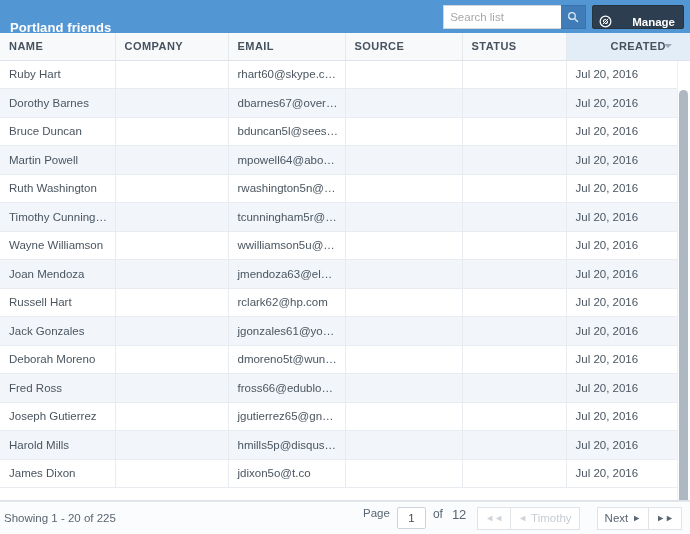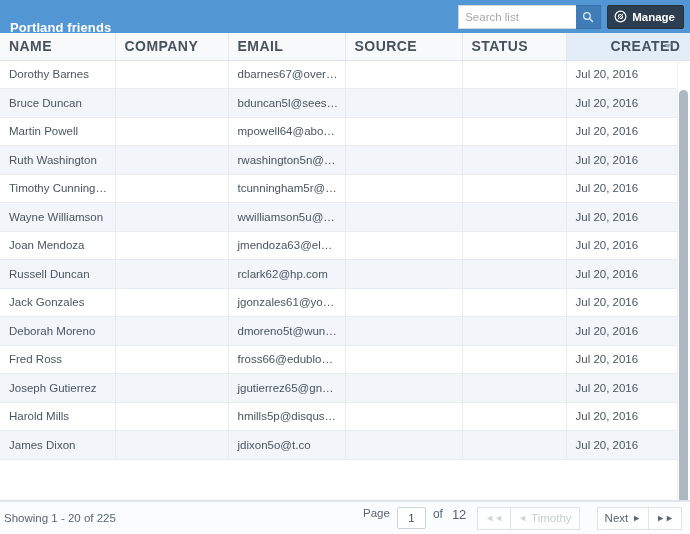--- a/index.html
+++ b/index.html
@@ -66,22 +66,22 @@
     cursor: pointer;
   }
   .manage-btn {
     height: 24px;
     background: #2c3e50;
     border: 1px solid #26343f;
     border-radius: 2px;
     color: #fff;
     font-size: 11.5px;
     font-weight: bold;
-    display: flex; align-items: center;
-    gap: 5px;
+    display: flex; align-items: flex-end;
+    gap: 20px;
     padding: 0 8px 0 6px;
     cursor: pointer;
     white-space: nowrap;
   }
 
   
   .table-wrap {
     flex: 1 1 auto;
     position: relative;
     overflow: hidden;
@@ -90,21 +90,21 @@
   table.grid {
     width: 690px;
     border-collapse: collapse;
     table-layout: fixed;
   }
   table.grid th {
     height: 27px;
     background: #f7f9fb;
     border-bottom: 1px solid #dde3e9;
     border-right: 1px solid #e4e9ee;
-    font-size: 14px;
+    font-size: 11px;
     font-weight: bold;
     color: #46525e;
     letter-spacing: .45px;
     text-align: left;
     padding: 0 0 0 9px;
     white-space: nowrap;
     vertical-align: middle;
   }
   table.grid th.sorted {
     background: #e2edf7;
@@ -265,20 +265,28 @@
           <th><span>SOURCE</span></th>
           <th><span>STATUS</span></th>
           <th class="sorted">
             <span>CREATED</span>
             <span class="sort-caret"></span>
           </th>
         </tr>
       </thead>
       <tbody>
           <tr>
+            <td>Ruby Hart</td>
+            <td></td>
+            <td>rhart60@skype.com</td>
+            <td></td>
+            <td></td>
+            <td>Jul 20, 2016</td>
+          </tr>
+          <tr>
             <td>Dorothy Barnes</td>
             <td></td>
             <td>dbarnes67@over-blo…</td>
             <td></td>
             <td></td>
             <td>Jul 20, 2016</td>
           </tr>
           <tr>
             <td>Bruce Duncan</td>
             <td></td>
@@ -321,21 +329,21 @@
           </tr>
           <tr>
             <td>Joan Mendoza</td>
             <td></td>
             <td>jmendoza63@elegan…</td>
             <td></td>
             <td></td>
             <td>Jul 20, 2016</td>
           </tr>
           <tr>
-            <td>Russell Duncan</td>
+            <td>Russell Hart</td>
             <td></td>
             <td>rclark62@hp.com</td>
             <td></td>
             <td></td>
             <td>Jul 20, 2016</td>
           </tr>
           <tr>
             <td>Jack Gonzales</td>
             <td></td>
             <td>jgonzales61@youtub…</td>

